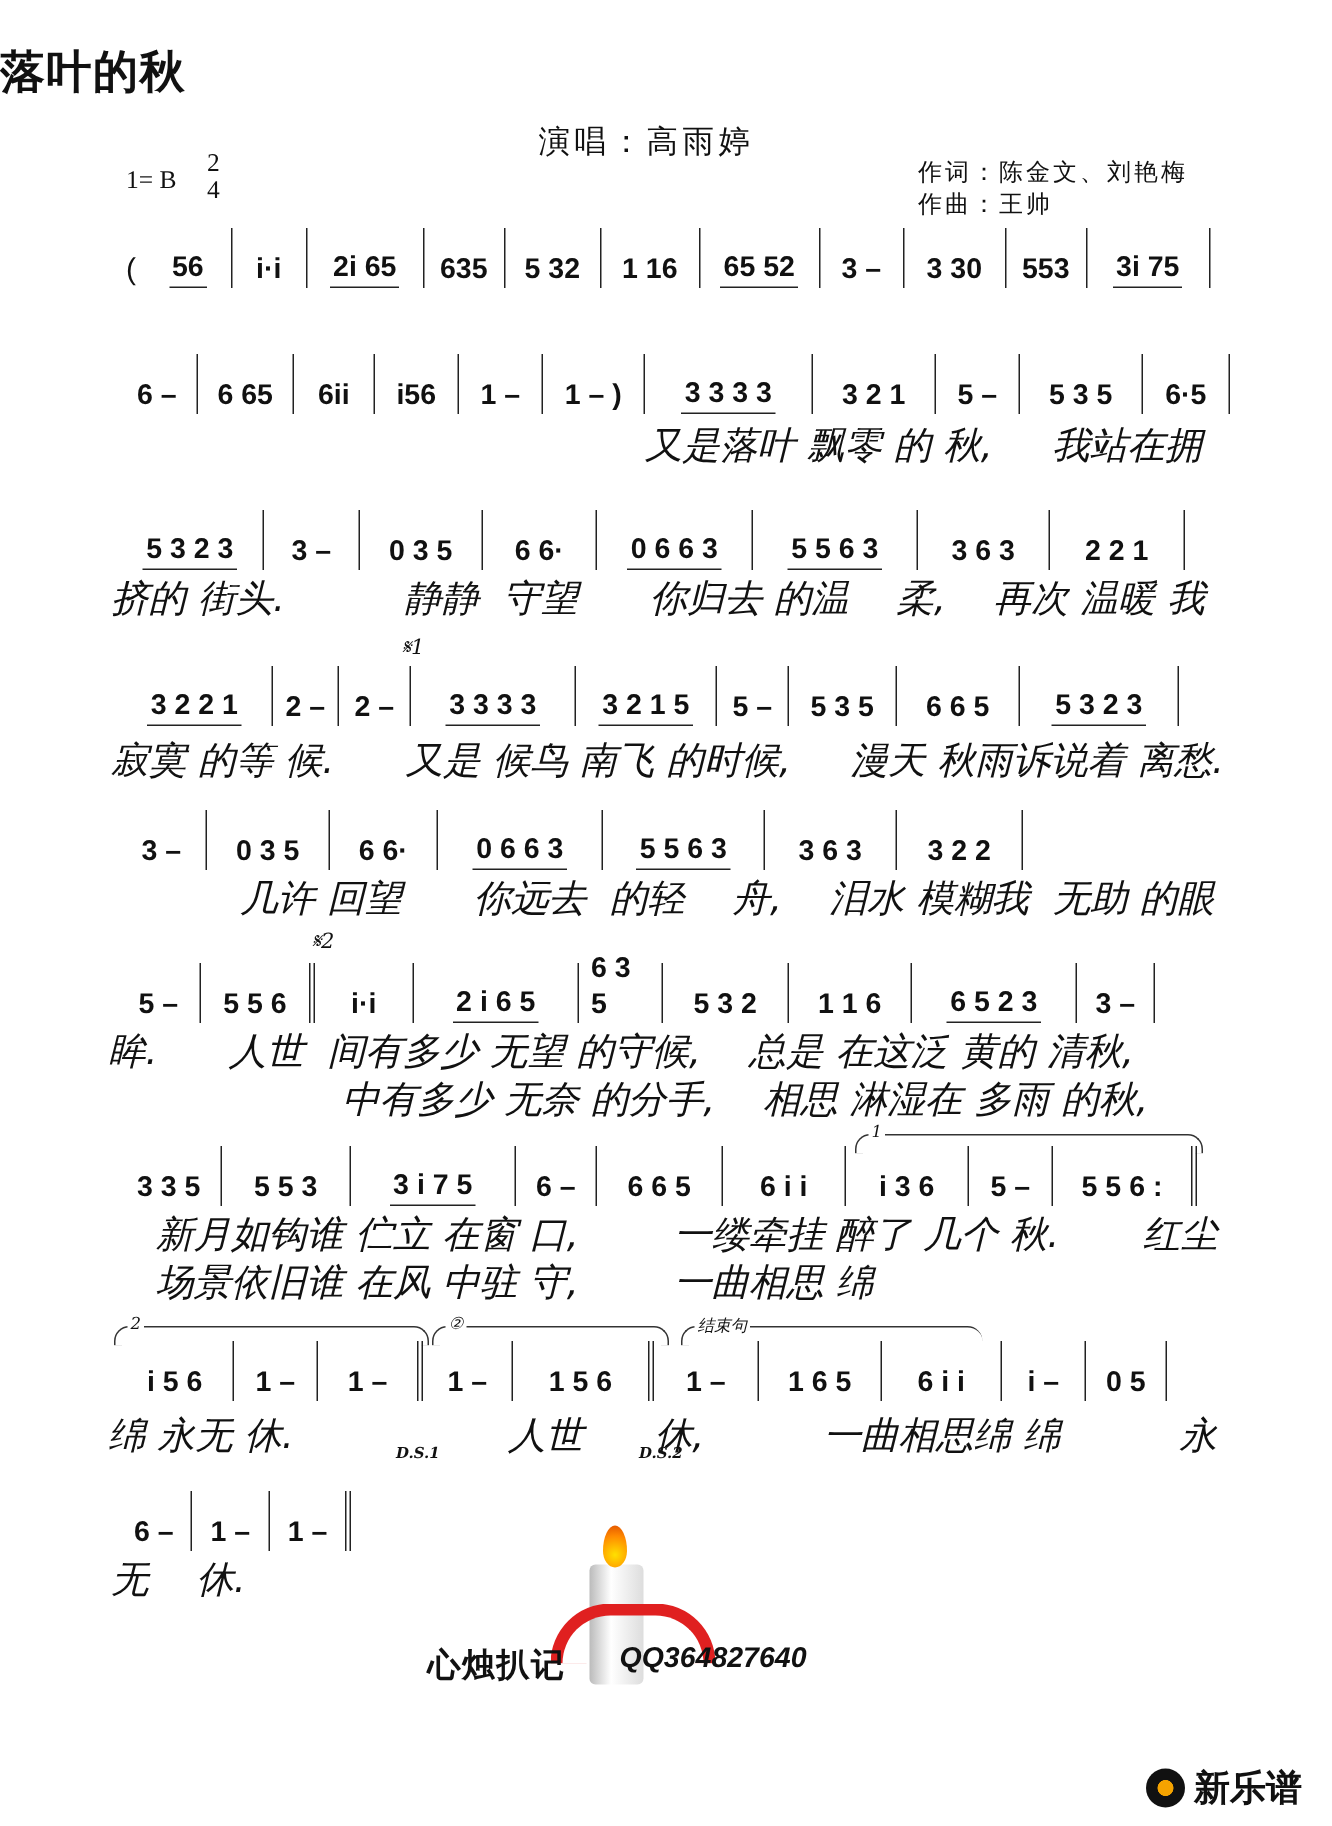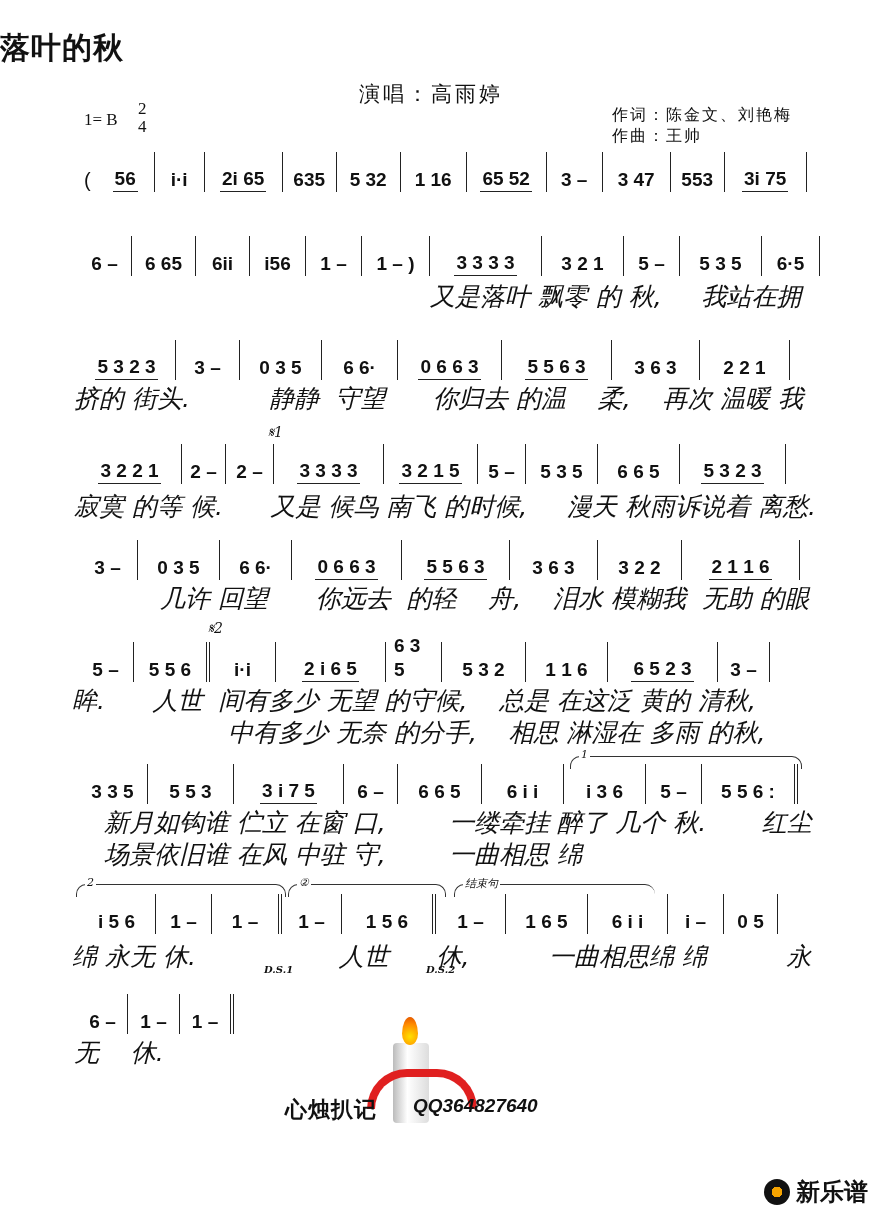--- a/index.html
+++ b/index.html
@@ -79,21 +79,21 @@
   <div class="measure" style="width:66px">
       <span class="note">1 16</span>
     </div>
   <div class="measure" style="width:80px">
       <span class="note u">65 52</span>
     </div>
   <div class="measure" style="width:56px">
       <span class="note">3 –</span>
     </div>
   <div class="measure" style="width:68px">
-      <span class="note">3 47</span>
+      <span class="note">3 30</span>
     </div>
   <div class="measure" style="width:54px">
       <span class="note">553</span>
     </div>
   <div class="measure" style="width:82px">
       <span class="note u">3i 75</span>
     </div>
 </div>
 
 <div class="row" style="top:236px;">
@@ -207,23 +207,20 @@
       <span class="note u">0 6 6 3</span>
     </div>
   <div class="measure" style="width:108px">
       <span class="note u">5 5 6 3</span>
     </div>
   <div class="measure" style="width:88px">
       <span class="note">3 6 3</span>
     </div>
   <div class="measure" style="width:84px">
       <span class="note">3 2 2</span>
-    </div>
-  <div class="measure" style="width:118px">
-      <span class="note u">2 1 1 6</span>
     </div>
 </div>
 <div class="lyric" style="top:582px; left:160px;">几许 回望      你远去  的轻    舟,    泪水 模糊我  无助 的眼</div>
 
 <div class="segno" style="top:620px; left:208px;">𝄋2</div>
 <div class="row" style="top:642px;">
   <div class="measure" style="width:56px">
       <span class="note">5 –</span>
     </div>
   <div class="measure dbl" style="width:76px">

